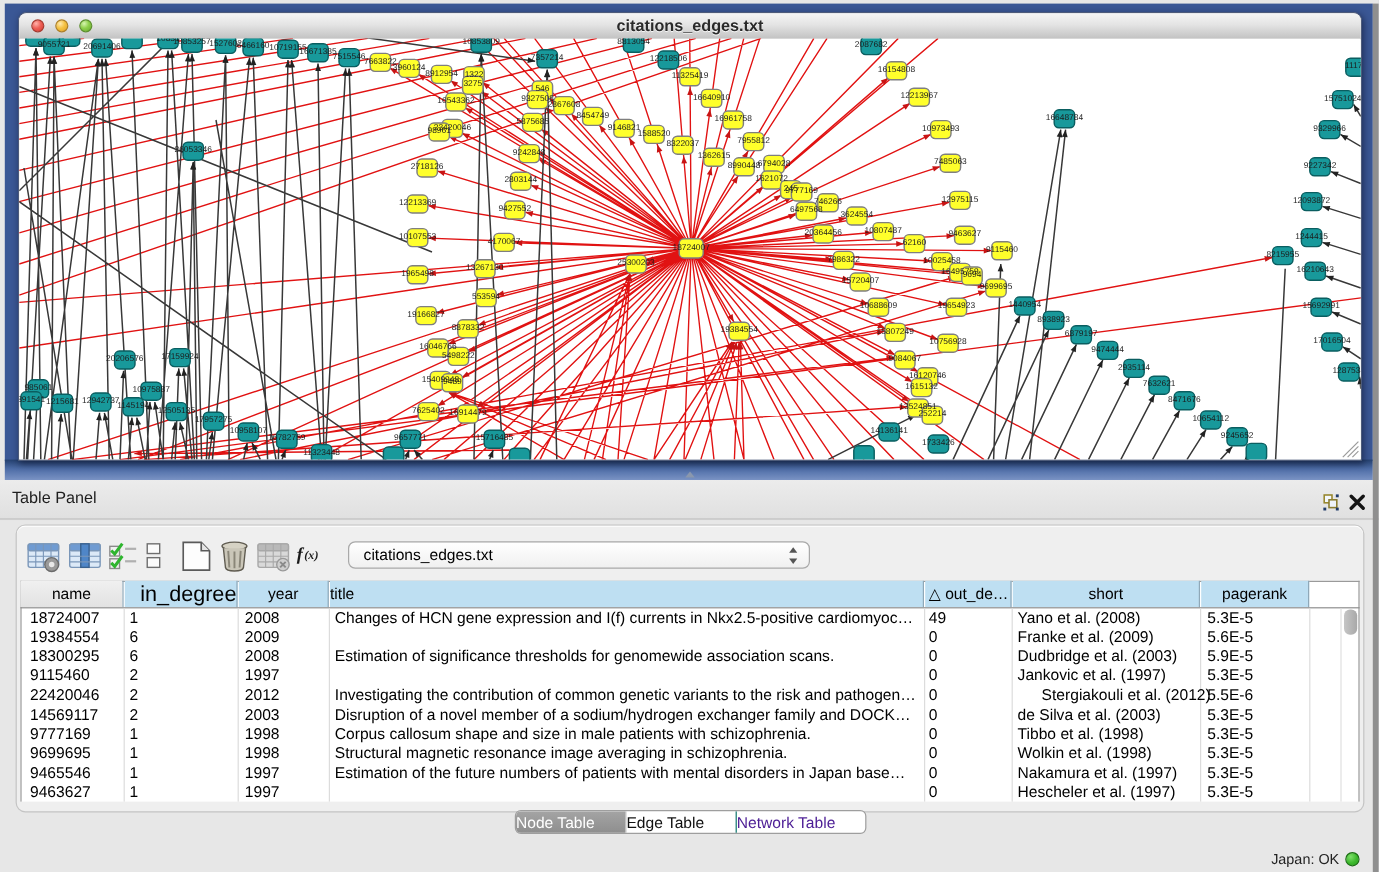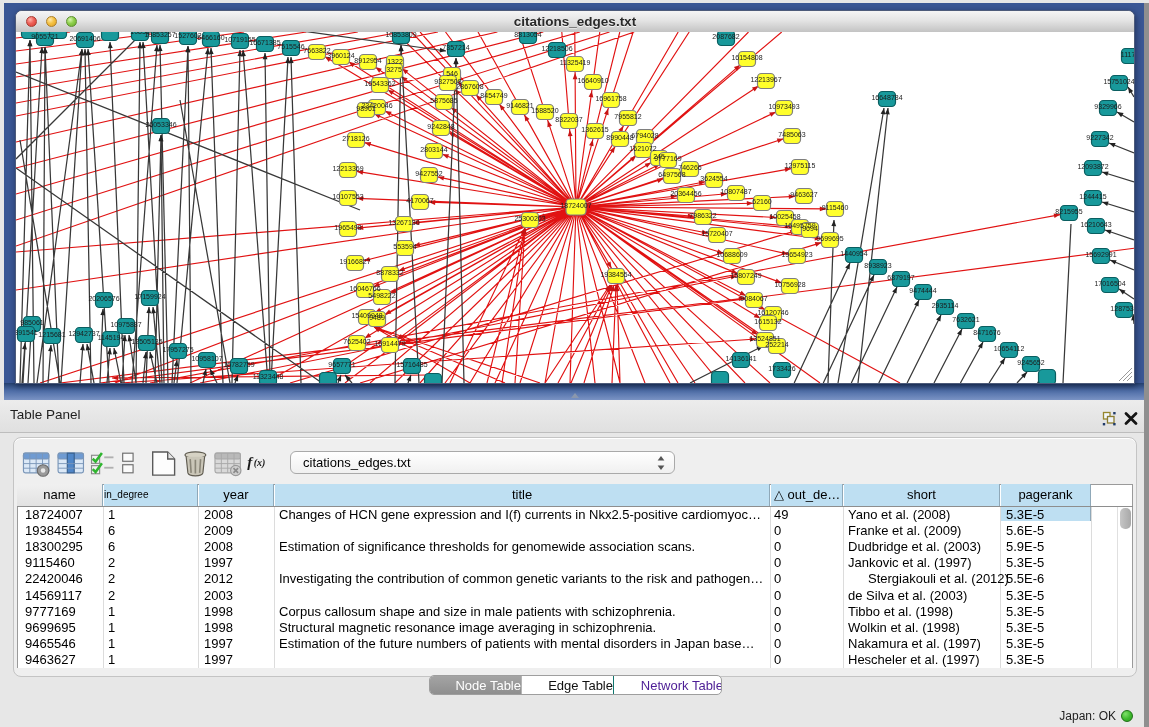--- a/index.html
+++ b/index.html
@@ -538,26 +538,26 @@
       <circle cx="18" cy="16" r="4.5" fill="#cfcfcf" stroke="#9a9a9a"></circle>
       <path d="M16 14l4 4M20 14l-4 4" stroke="#8a8a8a" stroke-width="1.4"></path>
     </g>
     <text x="197" y="16.5" font-family="Liberation Serif, serif" font-style="italic" font-weight="bold" font-size="13" fill="#1a1a1a">f</text>
     <text x="202.5" y="15.6" font-family="Liberation Serif, serif" font-style="italic" font-weight="bold" font-size="8.7" fill="#1a1a1a">(x)</text>
   </svg>
 
 <div class="abs" style="left:17px;top:484px;width:1116px;height:184px;background:#fff;border:1px solid #9a9a9a;border-bottom:none"></div>
 
 <div class="abs" style="left:17px;top:484px;width:86px;height:22px;background:linear-gradient(#f0f0f0,#e2e2e2);border-right:1px solid #8fa8b8;font-size:13px;text-align:center;line-height:22px;color:#000">name</div>
-<div class="abs" style="left:104px;top:484px;width:94px;height:22px;background:#bedff2;border-right:1px solid #8fa8b8;font-size:10px;text-align:left;line-height:22px;color:#000">in_degree</div>
+<div class="abs" style="left:104px;top:484px;width:94px;height:22px;background:#bedff2;border-right:1px solid #8fa8b8;font-size:18px;text-align:right;line-height:22px;color:#000">in_degree</div>
 <div class="abs" style="left:199px;top:484px;width:75px;height:22px;background:#bedff2;border-right:1px solid #8fa8b8;font-size:13px;text-align:center;line-height:22px;color:#000">year</div>
-<div class="abs" style="left:275px;top:484px;width:495px;height:22px;background:#bedff2;border-right:1px solid #8fa8b8;font-size:13px;text-align:center;line-height:22px;color:#000">title</div>
+<div class="abs" style="left:275px;top:484px;width:495px;height:22px;background:#bedff2;border-right:1px solid #8fa8b8;font-size:13px;text-align:left;line-height:22px;color:#000">title</div>
 <div class="abs" style="left:771px;top:484px;width:72px;height:22px;background:#bedff2;border-right:1px solid #8fa8b8;font-size:13px;line-height:22px;color:#000;padding-left:3px">△ out_de…</div>
 <div class="abs" style="left:844px;top:484px;width:156px;height:22px;background:#bedff2;border-right:1px solid #8fa8b8;font-size:13px;text-align:center;line-height:22px;color:#000">short</div>
-<div class="abs" style="left:1001px;top:484px;width:90px;height:37px;background:#bedff2;border-right:1px solid #8fa8b8;font-size:13px;text-align:center;line-height:22px;color:#000">pagerank</div>
+<div class="abs" style="left:1001px;top:484px;width:90px;height:22px;background:#bedff2;border-right:1px solid #8fa8b8;font-size:13px;text-align:center;line-height:22px;color:#000">pagerank</div>
 <div class="abs" style="left:17px;top:506px;width:1116px;height:1px;background:#8e8e8e"></div>
 
 <div class="abs" style="left:103px;top:507px;width:1px;height:161px;background:#dcdcdc"></div>
 <div class="abs" style="left:198px;top:507px;width:1px;height:161px;background:#dcdcdc"></div>
 <div class="abs" style="left:274px;top:507px;width:1px;height:161px;background:#dcdcdc"></div>
 <div class="abs" style="left:770px;top:507px;width:1px;height:161px;background:#dcdcdc"></div>
 <div class="abs" style="left:843px;top:507px;width:1px;height:161px;background:#dcdcdc"></div>
 <div class="abs" style="left:1000px;top:507px;width:1px;height:161px;background:#dcdcdc"></div>
 <div class="abs" style="left:1091px;top:507px;width:1px;height:161px;background:#dcdcdc"></div>
 <div class="row" style="top:507px">
@@ -600,20 +600,21 @@
     <span style="left:204px">2012</span>
     <span style="left:279px">Investigating the contribution of common genetic variants to the risk and pathogen…</span>
     <span style="left:774px">0</span>
     <span style="left:868px">Stergiakouli et al. (2012)</span>
     <span style="left:1006px">5.5E-6</span>
   </div>
 <div class="row" style="top:588px">
     <span style="left:25px">14569117</span>
     <span style="left:108px">2</span>
     <span style="left:204px">2003</span>
+    <span style="left:279px">Disruption of a novel member of a sodium/hydrogen exchanger family and DOCK…</span>
     <span style="left:774px">0</span>
     <span style="left:848px">de Silva et al. (2003)</span>
     <span style="left:1006px">5.3E-5</span>
   </div>
 <div class="row" style="top:604px">
     <span style="left:25px">9777169</span>
     <span style="left:108px">1</span>
     <span style="left:204px">1998</span>
     <span style="left:279px">Corpus callosum shape and size in male patients with schizophrenia.</span>
     <span style="left:774px">0</span>
@@ -643,20 +644,20 @@
     <span style="left:108px">1</span>
     <span style="left:204px">1997</span>
     <span style="left:774px">0</span>
     <span style="left:848px">Hescheler et al. (1997)</span>
     <span style="left:1006px">5.3E-5</span>
   </div>
 
 <div class="abs" style="left:1117px;top:507px;width:1px;height:161px;background:#e0e0e0"></div>
 <div class="abs" style="left:1120px;top:508px;width:11px;height:21px;background:linear-gradient(90deg,#c6c6c6,#a8a8a8);border-radius:5px"></div>
 
-<div class="abs" style="left:429px;top:675px;width:293px;height:20px;border:1px solid #9e9e9e;border-radius:5px;background:#fff;overflow:hidden;font-size:13px;line-height:19px;text-align:right">
+<div class="abs" style="left:429px;top:675px;width:293px;height:20px;border:1px solid #9e9e9e;border-radius:5px;background:#fff;overflow:hidden;font-size:13px;line-height:19px;text-align:left">
   <div class="abs" style="left:0;top:0;width:91px;height:20px;background:linear-gradient(#a4a4a4,#8c8c8c);color:#fff">Node Table</div>
   <div class="abs" style="left:91px;top:0;width:92px;height:20px;border-left:1px solid #b5b5b5;color:#111">Edge Table</div>
   <div class="abs" style="left:183px;top:0;width:110px;height:20px;border-left:1px solid #0f766e;color:#4c1d95">Network Table</div>
 </div>
 
 <div class="abs" style="left:1040px;top:709px;width:76px;text-align:right;font-size:12px;color:#222">Japan: OK</div>
 <div class="abs" style="left:1121px;top:710px;width:12px;height:12px;border-radius:50%;background:radial-gradient(circle at 35% 30%,#7fe06a,#3cb82c 55%,#2f9e22);border:1px solid #1d6f15"></div>
 
 </body></html>

